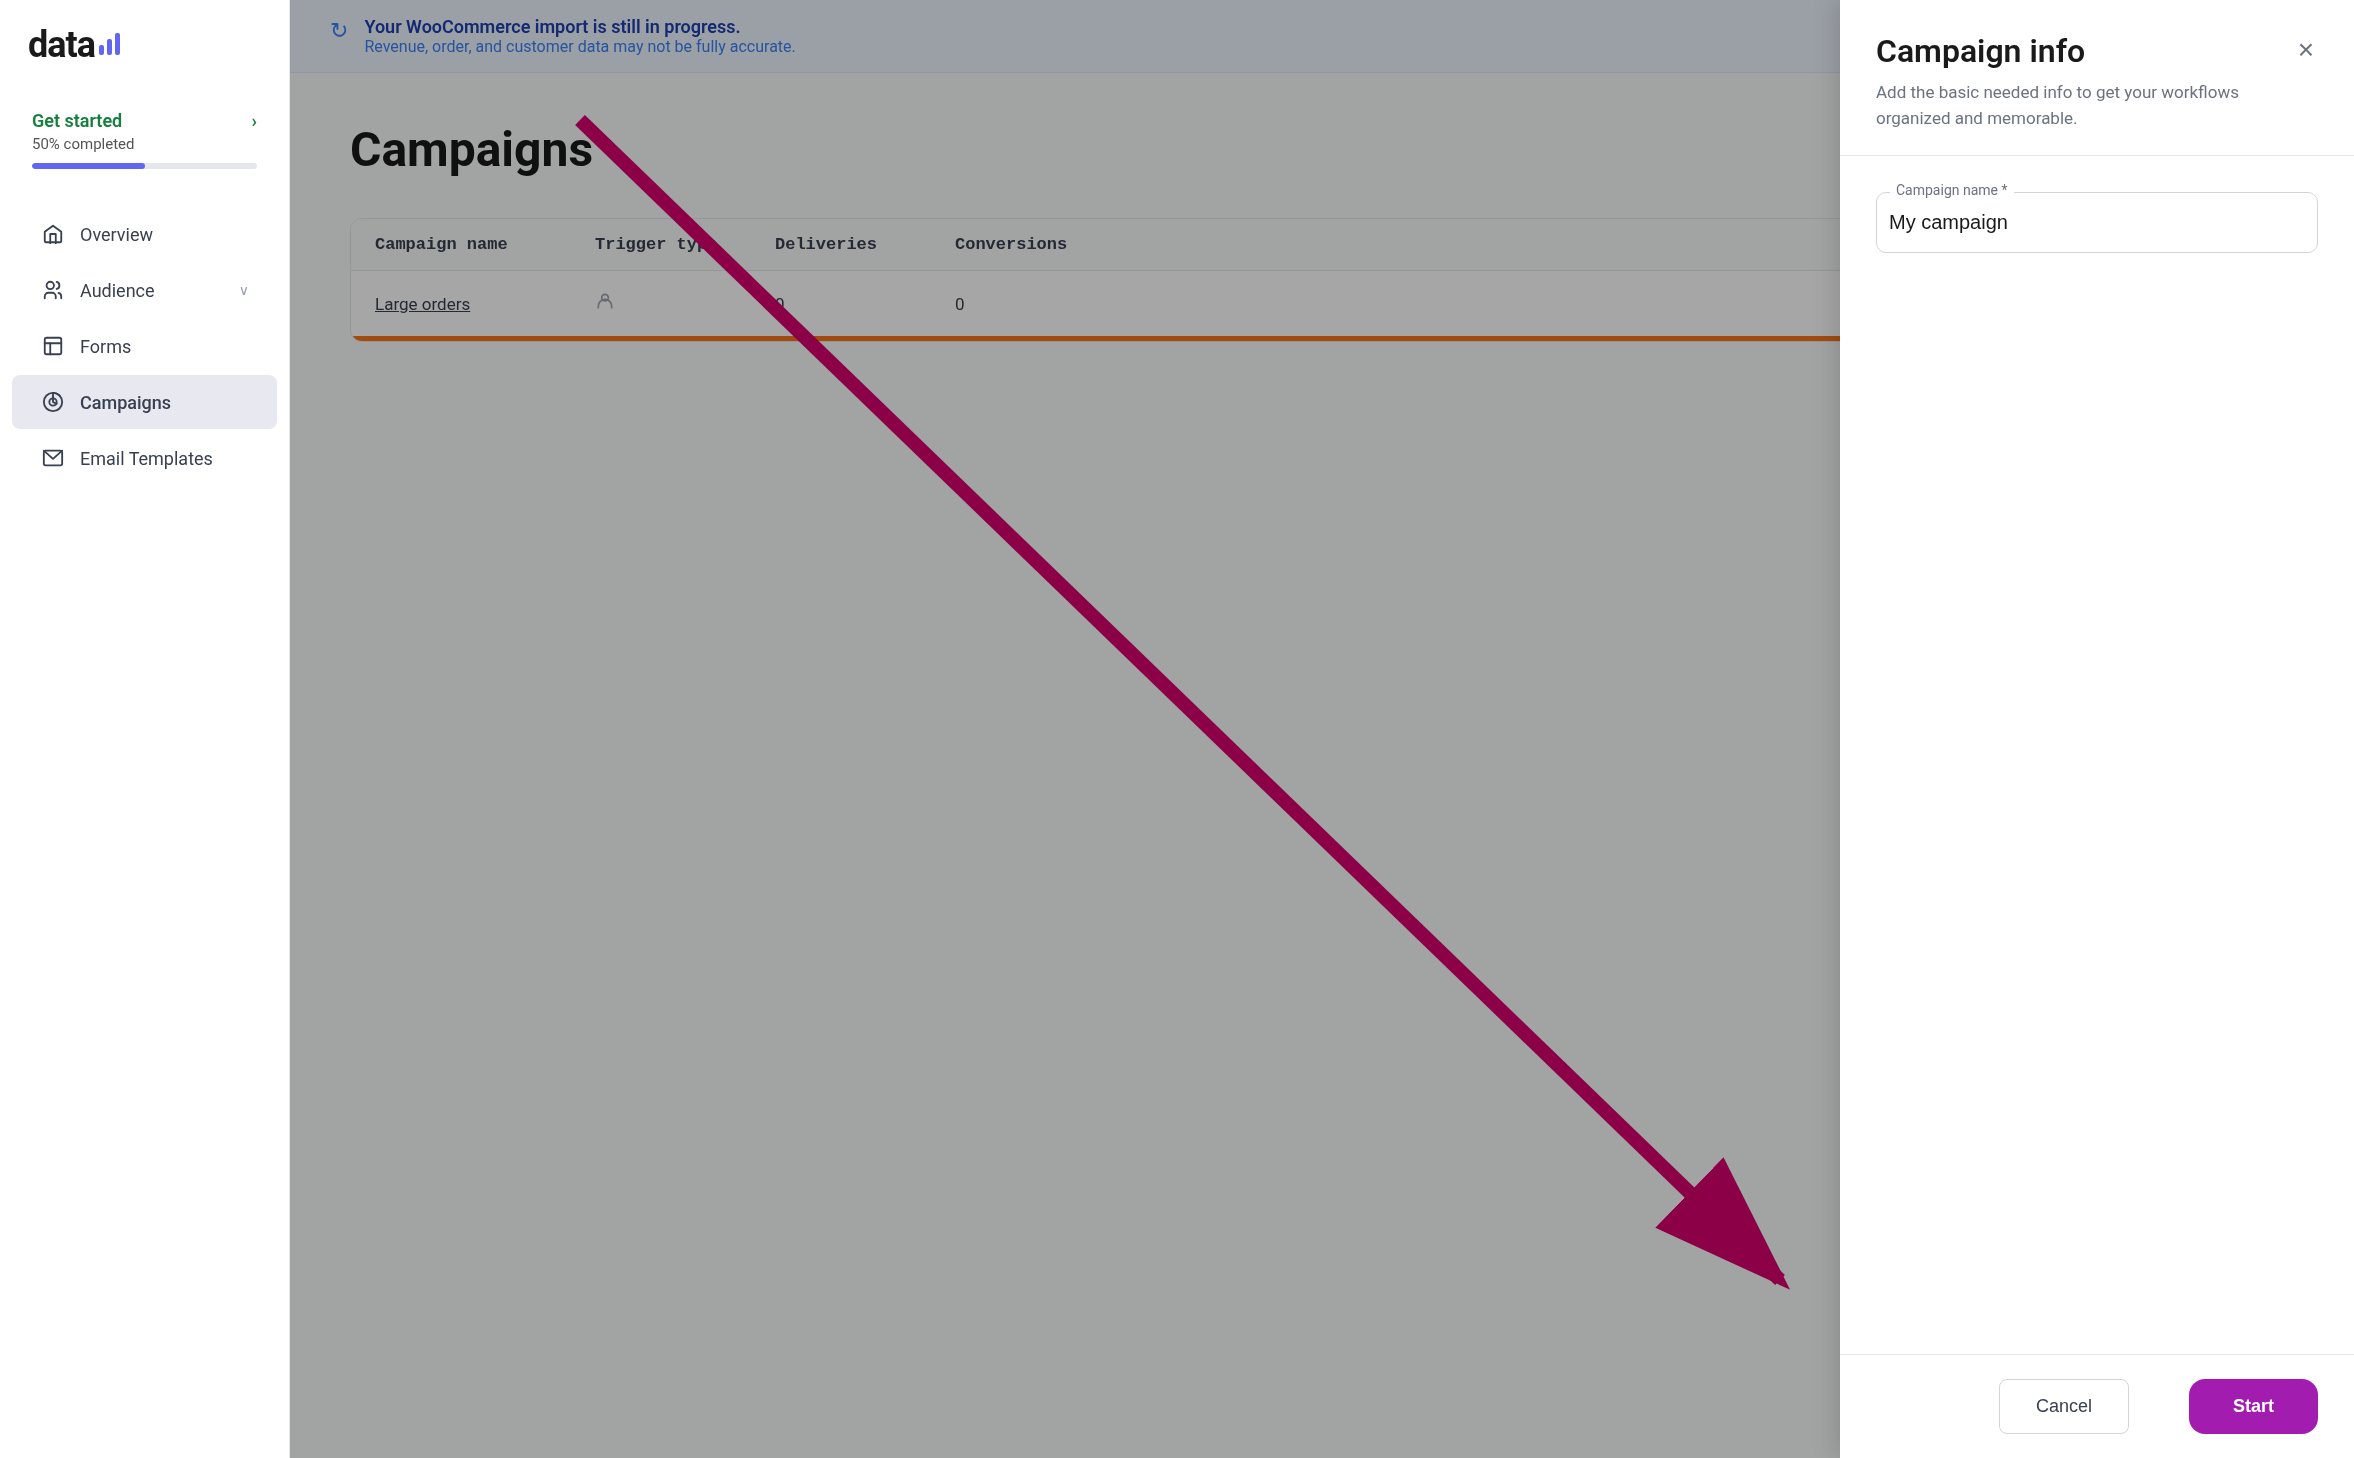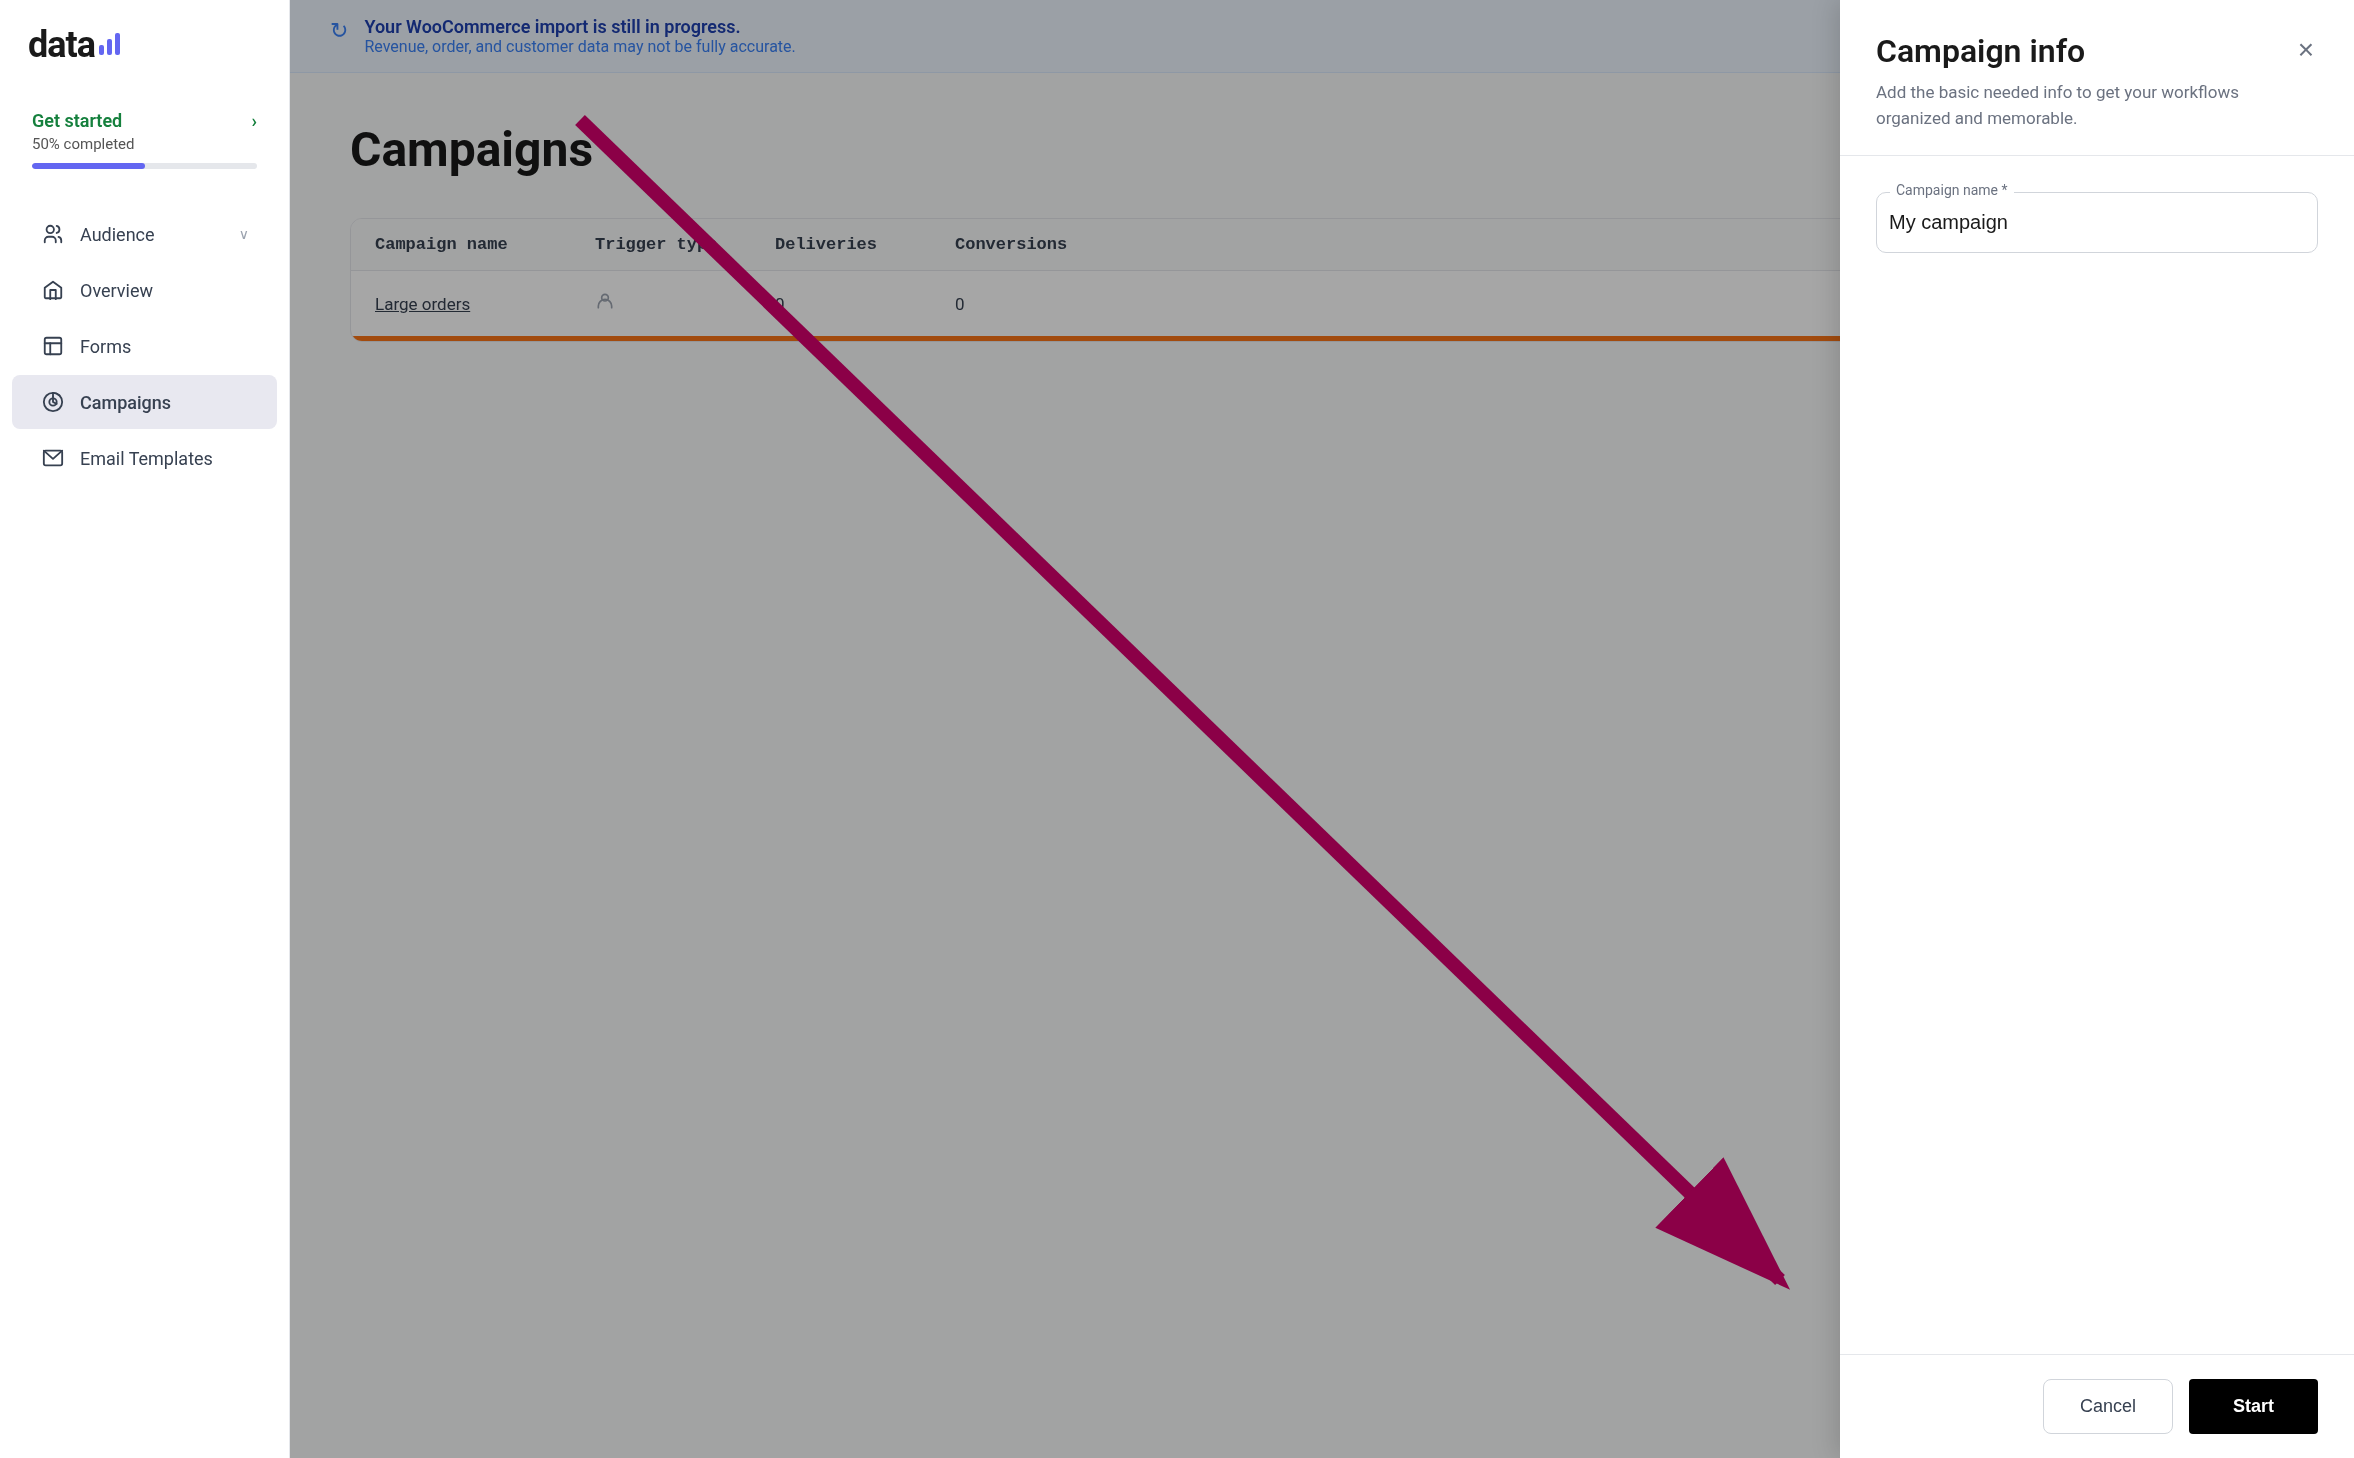--- a/index.html
+++ b/index.html
@@ -258,27 +258,28 @@
       padding: 16px 36px;
       border: 1.5px solid #d1d5db;
       background: #fff;
       border-radius: 8px;
       font-size: 18px;
       cursor: pointer;
       color: #374151;
     }
     .btn-start {
       padding: 16px 44px;
-      background: #000000;
+      background: #a21caf;
       color: #fff;
       border: none;
-      border-radius: 4px;
+      border-radius: 16px;
       font-size: 18px;
       font-weight: 600;
       cursor: pointer;
+      margin-left: 44px;
     }
   </style>
 </head>
 <body>
 
 <div class="sidebar">
   <div class="logo">
     <span class="logo-text">data</span>
     <div class="logo-bars">
       <div class="logo-bar" style="height:10px"></div>
@@ -292,41 +293,41 @@
       <span>Get started</span>
       <span>›</span>
     </div>
     <div class="get-started-subtitle">50% completed</div>
     <div class="progress-bar-bg">
       <div class="progress-bar-fill" style="width: 50%"></div>
     </div>
   </div>
 
   <nav>
+    <div class="nav-item">
+      <span class="nav-icon">
+        <svg width="22" height="22" viewBox="0 0 24 24" fill="none" stroke="currentColor" stroke-width="2" stroke-linecap="round" stroke-linejoin="round">
+          <path d="M3 9.5L12 3l9 6.5V20a1 1 0 0 1-1 1H4a1 1 0 0 1-1-1V9.5z"></path>
+          <polyline points="9 22 9 12 15 12 15 22"></polyline>
+        </svg>
+      </span>
+      <span class="nav-label">Overview</span>
+    </div>
+
     <div class="nav-item">
       <span class="nav-icon">
         <svg width="22" height="22" viewBox="0 0 24 24" fill="none" stroke="currentColor" stroke-width="2" stroke-linecap="round" stroke-linejoin="round">
           <circle cx="9" cy="7" r="4"></circle>
           <path d="M3 21v-2a4 4 0 0 1 4-4h4a4 4 0 0 1 4 4v2"></path>
           <path d="M16 3.13a4 4 0 0 1 0 7.75"></path>
           <path d="M21 21v-2a4 4 0 0 0-3-3.85"></path>
         </svg>
       </span>
       <span class="nav-label">Audience</span>
       <span class="nav-chevron">∨</span>
-    </div>
-
-    <div class="nav-item">
-      <span class="nav-icon">
-        <svg width="22" height="22" viewBox="0 0 24 24" fill="none" stroke="currentColor" stroke-width="2" stroke-linecap="round" stroke-linejoin="round">
-          <path d="M3 9.5L12 3l9 6.5V20a1 1 0 0 1-1 1H4a1 1 0 0 1-1-1V9.5z"></path>
-          <polyline points="9 22 9 12 15 12 15 22"></polyline>
-        </svg>
-      </span>
-      <span class="nav-label">Overview</span>
     </div>
 
     <div class="nav-item">
       <span class="nav-icon">
         <svg width="22" height="22" viewBox="0 0 24 24" fill="none" stroke="currentColor" stroke-width="2" stroke-linecap="round" stroke-linejoin="round">
           <rect x="3" y="3" width="18" height="18" rx="2"></rect>
           <line x1="3" y1="9" x2="21" y2="9"></line>
           <line x1="9" y1="21" x2="9" y2="9"></line>
         </svg>
       </span>

